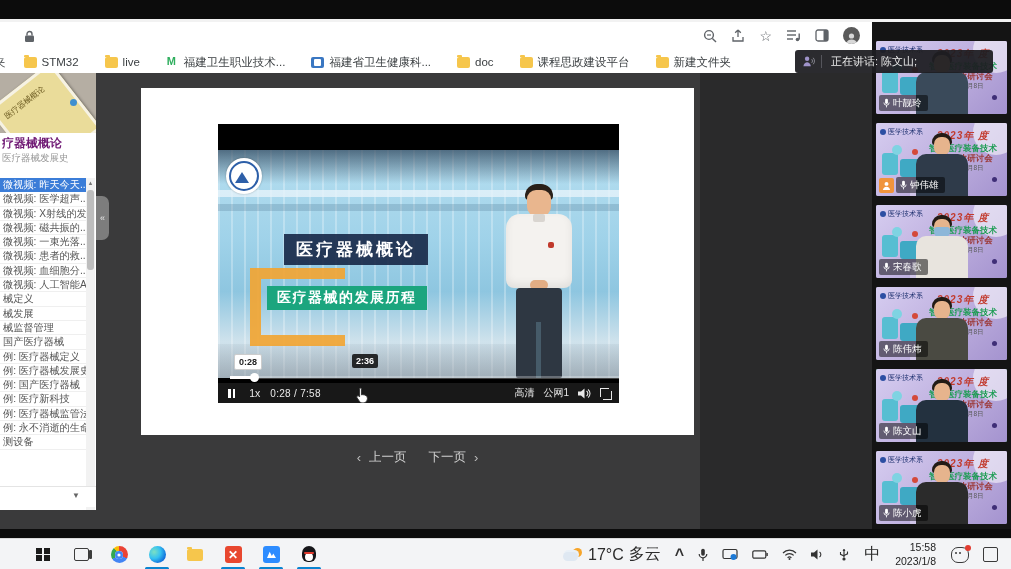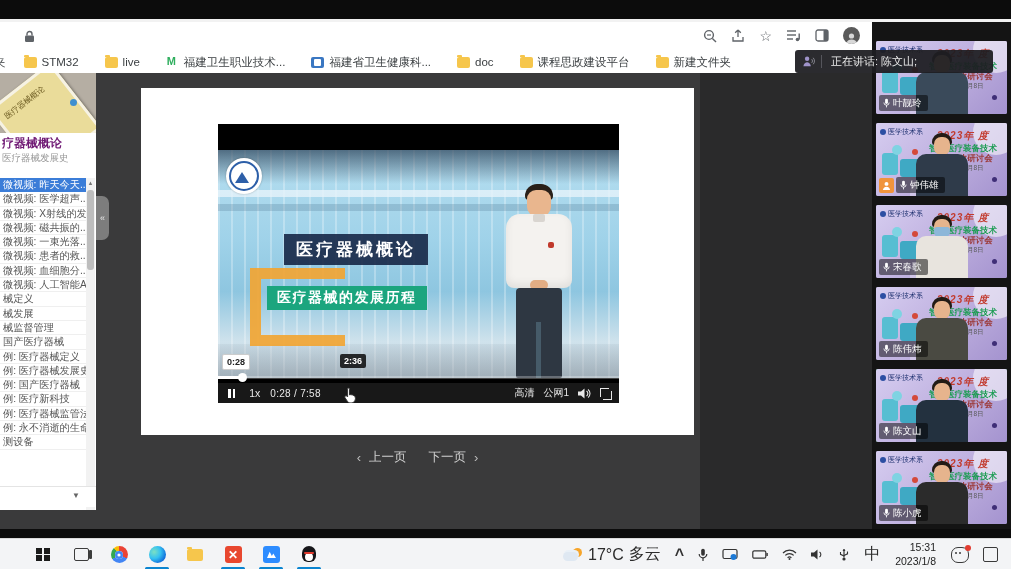--- a/index.html
+++ b/index.html
@@ -76,21 +76,21 @@
   .man{position:absolute;left:268px;top:34px;width:104px;height:194px;}
   .man .hair{position:absolute;left:39px;top:0;width:28px;height:16px;background:#2a2019;border-radius:12px 12px 4px 4px;}
   .man .face{position:absolute;left:41px;top:6px;width:24px;height:26px;background:#e9b librar;background:#e9b68e;border-radius:9px;}
   .man .shirt{position:absolute;left:20px;top:30px;width:66px;height:74px;background:#f4f2ef;border-radius:14px 14px 8px 8px;box-shadow:inset 0 -4px 8px rgba(0,0,0,.08);}
   .man .collar{position:absolute;left:47px;top:30px;width:12px;height:8px;background:#d9d5d0;border-radius:2px;}
   .man .logo-dot{position:absolute;left:62px;top:58px;width:6px;height:6px;background:#c0392b;border-radius:2px;}
   .man .hands{position:absolute;left:44px;top:96px;width:18px;height:10px;background:#e2ad84;border-radius:5px;}
   .man .pants{position:absolute;left:30px;top:104px;width:46px;height:90px;background:#2e3742;border-radius:4px 4px 2px 2px;}
   .man .pants:after{content:"";position:absolute;left:20px;top:34px;width:5px;height:56px;background:#8ec6e0;opacity:.25;}
   
-  .vid-progress{position:absolute;left:0;top:252px;width:401px;height:3px;background:rgba(255,255,255,.28);font-weight:bold;}
+  .vid-progress{position:absolute;left:12px;top:252px;width:401px;height:3px;background:rgba(255,255,255,.28);font-weight:bold;}
   .vid-played{position:absolute;left:0;top:0;height:3px;background:#fff;}
   .vid-knob{position:absolute;left:20px;top:-3px;width:9px;height:9px;border-radius:50%;background:#fff;}
   .tip{position:absolute;top:-22px;height:14px;line-height:14px;font-size:9px;padding:0 4px;border-radius:2px;}
   .tip-cur{left:4px;background:#fff;color:#222;border:1px solid #ccc;}
   .tip-hover{left:122px;background:rgba(10,10,10,.85);color:#fff;}
   .cursor-hand{position:absolute;left:124px;top:10px;z-index:60;}
   .vid-controls{position:absolute;left:0;top:259px;width:401px;height:20px;background:#181818;display:flex;align-items:center;color:#e8e8e8;font-size:10px;}
   .pause-ic{margin-left:10px;display:flex;gap:2px;}
   .pause-ic i{display:block;width:2.6px;height:9px;background:#fff;}
   .spd{margin-left:14px;font-size:10.5px;}
@@ -734,21 +734,21 @@
       <div class="t-item">
         <svg width="12" height="13" viewBox="0 0 12 13">
             <circle cx="6" cy="11" r="1.6" fill="#333"></circle>
             <line x1="6" y1="1" x2="6" y2="9.5" stroke="#333" stroke-width="1.2"></line>
             <path d="M6 1 4.5 3h3z" fill="#333"></path>
             <path d="M2.5 4v2.3L6 8M9.5 3.5v2.3L6 7.5" fill="none" stroke="#333" stroke-width="1.1"></path>
           </svg>
       </div>
       <div class="t-item ime">中</div>
       <div class="clock">
-        <div>15:31</div>
+        <div>15:58</div>
         <div>2023/1/8</div>
       </div>
       <div class="t-item">
           <span class="chat-ic">
             <i class="rd"></i>
             <i class="e1"></i>
           </span>
         </div>
       <div class="t-item">
           <span class="notif-ic"></span>

